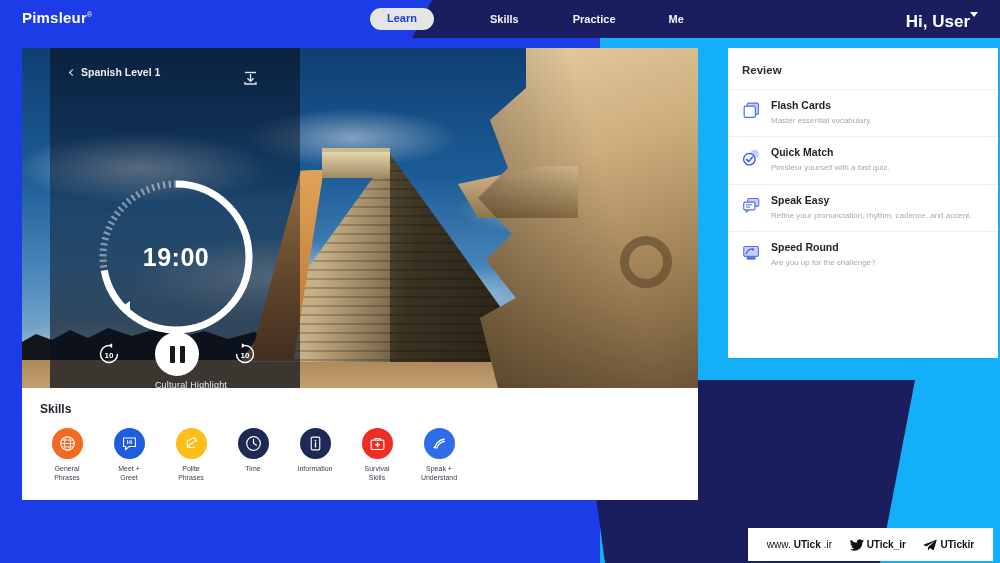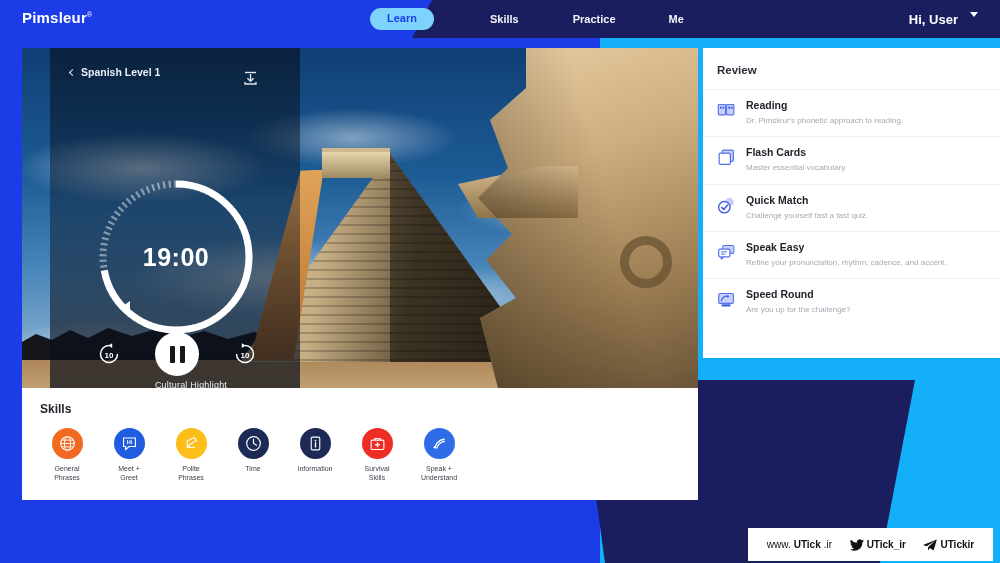--- a/index.html
+++ b/index.html
@@ -42,36 +42,36 @@
   }
   #logo {
     position: absolute; left: 22px; top: 9px;
     color: #ffffff; font-size: 15px; font-weight: 700; letter-spacing: .2px;
   }
   #logo .reg { font-size: 7px; vertical-align: super; font-weight: 400; }
 
   .nav-links { position: absolute; left: 370px; top: 0; height: 38px;
                display: flex; align-items: center; gap: 0; }
   .nav-pill {
-    background: #7dd3fc; color: #1c3ce8; font-size: 11px; font-weight: 700;
+    background: #e5e5e5; color: #1c3ce8; font-size: 11px; font-weight: 700;
     border-radius: 11px; padding: 4px 17px; line-height: 1.2;
     border: none; cursor: pointer; font-family: inherit;
   }
   .nav-link {
     color: #ffffff; font-size: 11px; font-weight: 700; padding: 0 0; cursor: pointer;
     opacity: .95;
   }
   .nl1 { margin-left: 56px; }
   .nl2 { margin-left: 54px; }
   .nl3 { margin-left: 53px; }
 
   #user-menu {
     position: absolute; right: 22px; top: 12px; color: #ffffff;
-    font-size: 13px; font-weight: 700; cursor: pointer;
-    display: flex; align-items: flex-start; gap: 12px;
+    font-size: 17px; font-weight: 700; cursor: pointer;
+    display: flex; align-items: flex-start; gap: 0;
   }
   .caret { width: 0; height: 0; border-left: 4px solid transparent;
            border-right: 4px solid transparent; border-top: 5px solid #fff; }
 
   
   #main-card {
     position: absolute; left: 22px; top: 48px; width: 676px; height: 452px;
     background: #14b8a6; z-index: 5; overflow: hidden;
   }
 
@@ -203,21 +203,21 @@
   #skills-row { display:flex; gap:0px; margin-top:12px; padding-left:14px; }
   .skill { width:62px; text-align:center; cursor:pointer; }
   .skill-circle {
     width:31px; height:31px; border-radius:50%; margin:0 auto 5px auto;
     display:flex; align-items:center; justify-content:center;
   }
   .skill-label { font-size:7px; color:#3a3f4b; line-height:1.35; font-weight:500; }
 
   
   #review-panel {
-    position:absolute; left:703px; top:48px; width:297px; height:310px;
+    position:absolute; left:728px; top:48px; width:270px; height:310px;
     background:#ffffff; z-index:6; overflow:hidden;
   }
   #review-title { font-size:11.5px; font-weight:700; color:#2a2d36; padding:16px 0 13px 14px; }
   .review-item {
     display:flex; gap:9px; padding:9px 14px 10px 14px;
     border-top:1px solid #edeff3; cursor:pointer; align-items:flex-start;
   }
   .review-icon { flex:0 0 20px; padding-top:2px; }
   .review-name { font-size:10.5px; font-weight:700; color:#1d2029; line-height:1.25; }
   .review-desc { font-size:8px; color:#a4a9b4; margin-top:3px; line-height:1.4; }
@@ -405,51 +405,37 @@
         </div>
       </div>
   </div>
 </div>
 
 <div id="review-panel">
   <div id="review-title">Review</div>
   <div id="review-list">
       <div class="review-item">
         <div class="review-icon"><svg width="19" height="19" viewBox="0 0 22 22">
-            <rect x="1.5" y="4" width="8.5" height="12" rx="1" fill="#c6d0fb" stroke="#5570ea" stroke-width="1.3"></rect>
-            <rect x="11" y="4" width="8.5" height="12" rx="1" fill="#c6d0fb" stroke="#5570ea" stroke-width="1.3"></rect>
-            <rect x="3.4" y="6.4" width="2.2" height="2.6" fill="#5570ea"></rect>
-            <rect x="6.4" y="6.4" width="2.2" height="2.6" fill="#5570ea"></rect>
-            <rect x="12.9" y="6.4" width="2.2" height="2.6" fill="#5570ea"></rect>
-            <rect x="15.9" y="6.4" width="2.2" height="2.6" fill="#5570ea"></rect>
-          </svg></div>
-        <div>
-          <div class="review-name">Reading</div>
-          <div class="review-desc">Dr. Pimsleur's phonetic approach to reading.</div>
-        </div>
-      </div>
-      <div class="review-item">
-        <div class="review-icon"><svg width="19" height="19" viewBox="0 0 22 22">
             <rect x="6" y="2.5" width="13" height="13" rx="1.6" fill="#c6d0fb" stroke="#5570ea" stroke-width="1.3"></rect>
             <rect x="2.5" y="6" width="13" height="13" rx="1.6" fill="#ffffff" stroke="#5570ea" stroke-width="1.4"></rect>
           </svg></div>
         <div>
           <div class="review-name">Flash Cards</div>
           <div class="review-desc">Master essential vocabulary.</div>
         </div>
       </div>
       <div class="review-item">
         <div class="review-icon"><svg width="19" height="19" viewBox="0 0 22 22">
             <circle cx="14.5" cy="7" r="5" fill="#c6d0fb"></circle>
             <circle cx="8.5" cy="13" r="6.6" fill="#ffffff" stroke="#3f5fe0" stroke-width="1.6"></circle>
             <path d="M5.4 13.2 L7.8 15.6 L12 10.6" fill="none" stroke="#3f5fe0" stroke-width="1.8" stroke-linecap="round" stroke-linejoin="round"></path>
           </svg></div>
         <div>
           <div class="review-name">Quick Match</div>
-          <div class="review-desc">Challenge yourself fast a fast quiz.</div>
+          <div class="review-desc">Pimsleur yourself with a fast quiz.</div>
         </div>
       </div>
       <div class="review-item">
         <div class="review-icon"><svg width="19" height="19" viewBox="0 0 22 22">
             <rect x="6.5" y="3" width="13" height="9" rx="1.6" fill="#c6d0fb" stroke="#5570ea" stroke-width="1.2"></rect>
             <rect x="2" y="7" width="13" height="9" rx="1.6" fill="#ffffff" stroke="#5570ea" stroke-width="1.4"></rect>
             <path d="M5 16 L5 18.6 L8 16" fill="#ffffff" stroke="#5570ea" stroke-width="1.4" stroke-linejoin="round"></path>
             <line x1="4.6" y1="10.2" x2="11.6" y2="10.2" stroke="#5570ea" stroke-width="1.2"></line>
             <line x1="4.6" y1="12.8" x2="9.4" y2="12.8" stroke="#5570ea" stroke-width="1.2"></line>
           </svg></div>

